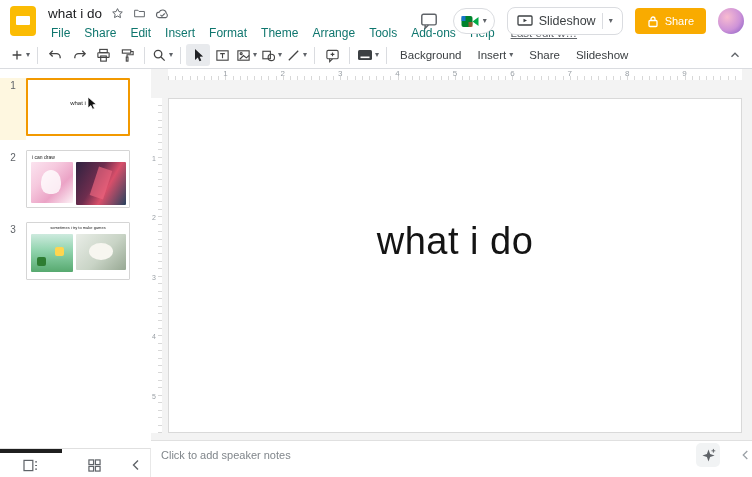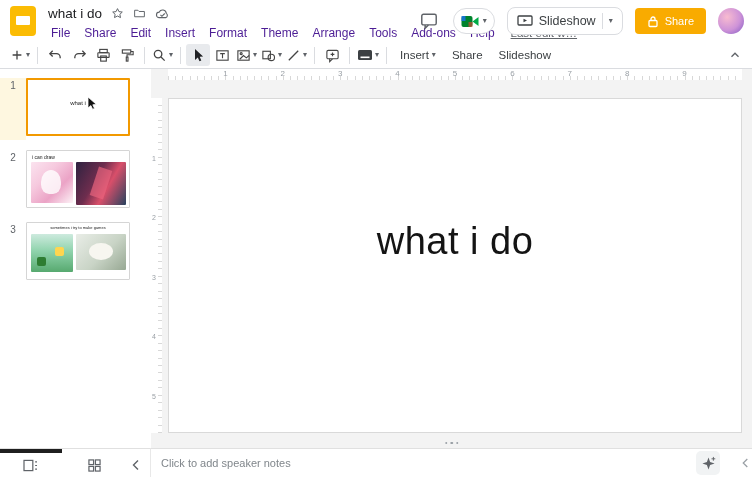--- a/index.html
+++ b/index.html
@@ -8,21 +8,21 @@
   svg{display:block}
 
   
   .header{position:absolute;top:0;left:0;right:0;height:42px;background:#fff}
   .logo{position:absolute;left:10px;top:6px;width:26px;height:30px;background:#fbbc04;border-radius:4px}
   .logo::after{content:"";position:absolute;left:6px;top:10px;width:14px;height:9px;background:#fff;border-radius:1px}
   .title-row{position:absolute;left:48px;top:4px;display:flex;align-items:center;gap:9px;height:18px}
   .doc-title{font-size:13.5px;color:#202124;white-space:nowrap}
   .title-icon{color:#5f6368}
   .menu-row{position:absolute;left:44px;top:25px;display:flex;align-items:center;height:16px}
-  .menu-item{font-size:12px;color:#4c1d95;padding:1px 7px;border-radius:3px;white-space:nowrap}
+  .menu-item{font-size:12px;color:#0f766e;padding:1px 7px;border-radius:3px;white-space:nowrap}
   .last-edit{font-size:11.5px;color:#5f6368;text-decoration:underline;margin-left:9px;white-space:nowrap}
   .header-right{position:absolute;right:8px;top:7px;height:28px;display:flex;align-items:center;gap:12px}
   .hbtn{width:24px;height:24px;display:flex;align-items:center;justify-content:center;border-radius:50%}
   .meet-pill{height:26px;padding:0 7px;border:1px solid #dadce0;border-radius:13px;display:flex;align-items:center;gap:3px;background:#fff}
   .slideshow-btn{height:28px;padding:0 9px;border:1px solid #dadce0;border-radius:8px;display:flex;align-items:center;gap:6px;background:#fff}
   .slideshow-btn .lbl{font-size:12.5px;color:#3c4043;font-weight:500}
   .vline{width:1px;height:16px;background:#dadce0}
   .caret{font-size:8px;color:#5f6368;line-height:1}
   .share-btn{height:26px;padding:0 12px;border-radius:4px;background:#f9ab00;display:flex;align-items:center;gap:6px}
   .share-btn .lbl{font-size:11px;color:#fff;font-weight:500}
@@ -70,21 +70,21 @@
   .slide-title{position:absolute;top:121px;left:0;right:0;text-align:center;font-size:38px;color:#141414;letter-spacing:.5px}
   .subtitle-box{position:absolute;left:19px;top:177px;width:535px;height:46px;border:1px solid #d9d9d9;display:flex;align-items:center;justify-content:center;font-size:18px;color:#717579}
   .notes-handle{position:absolute;bottom:4px;left:50%;transform:translateX(-50%);display:flex;gap:3px}
   .notes-handle i{width:2.5px;height:2.5px;border-radius:50%;background:#9aa0a6}
 
   
   .left-footer{position:absolute;left:0;bottom:0;width:151px;height:29px;background:#fff;border-top:1px solid #e0e0e0;border-right:1px solid #e8e8e8}
   .fs-scrollbar{position:absolute;left:0;top:0;width:62px;height:4px;background:#1f1f1f}
   .footer-icons{position:absolute;left:0;right:0;top:7px;display:flex;align-items:center}
   .fbtn{width:20px;height:18px;display:flex;align-items:center;justify-content:center;color:#5f6368}
-  .notes-bar{position:absolute;left:151px;right:0;bottom:0;height:29px;background:#fff;border-top:1px solid #e0e0e0;display:flex;align-items:center;padding-left:10px}
+  .notes-bar{position:absolute;left:151px;right:0;bottom:8px;height:29px;background:#fff;border-top:1px solid #e0e0e0;display:flex;align-items:center;padding-left:10px}
   .notes-text{font-size:11px;color:#80868b;flex:1}
   .explore-btn{width:24px;height:24px;border-radius:5px;background:#f1f3f4;display:flex;align-items:center;justify-content:center;margin-right:32px}
   .panel-chevron{position:absolute;right:2px;top:8px}
 </style>
 </head>
 <body>
 
 <div class="header">
   <div class="logo"></div>
 
@@ -243,20 +243,21 @@
   </div>
   <div class="tsep"></div>
   <div class="tbtn">
     <svg width="16" height="12" viewBox="0 0 16 12">
         <rect x="1" y="1" width="14" height="10" rx="1.5" fill="#3c4043"></rect>
         <rect x="3.5" y="7.5" width="9" height="1.6" fill="#fff"></rect>
       </svg>
     <span class="caret">▾</span>
   </div>
   <div class="tsep"></div>
+  <span class="tlabel">Background</span>
   <span class="tlabel">
       <span>Insert</span>
       <span class="caret">▾</span>
     </span>
   <span class="tlabel">Share</span>
   <span class="tlabel">Slideshow</span>
   <div class="toolbar-collapse">
     <svg width="14" height="14" viewBox="0 0 16 16" fill="none" stroke="#5f6368" stroke-width="1.5">
         <path d="M4 10l4-4 4 4"></path>
       </svg>

